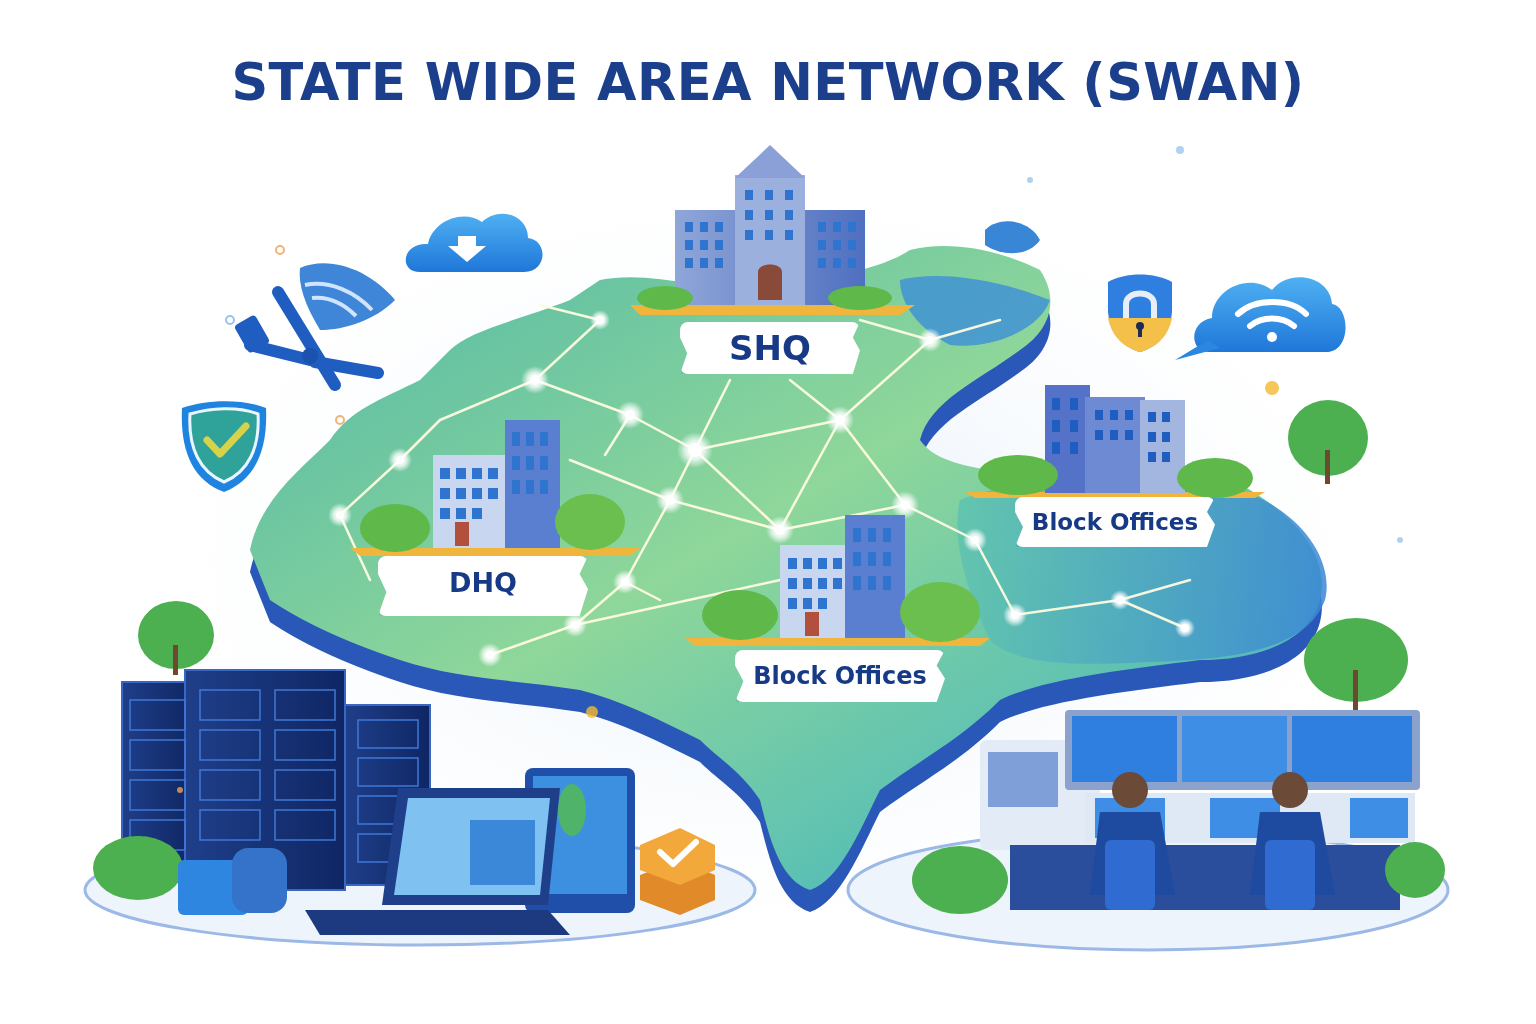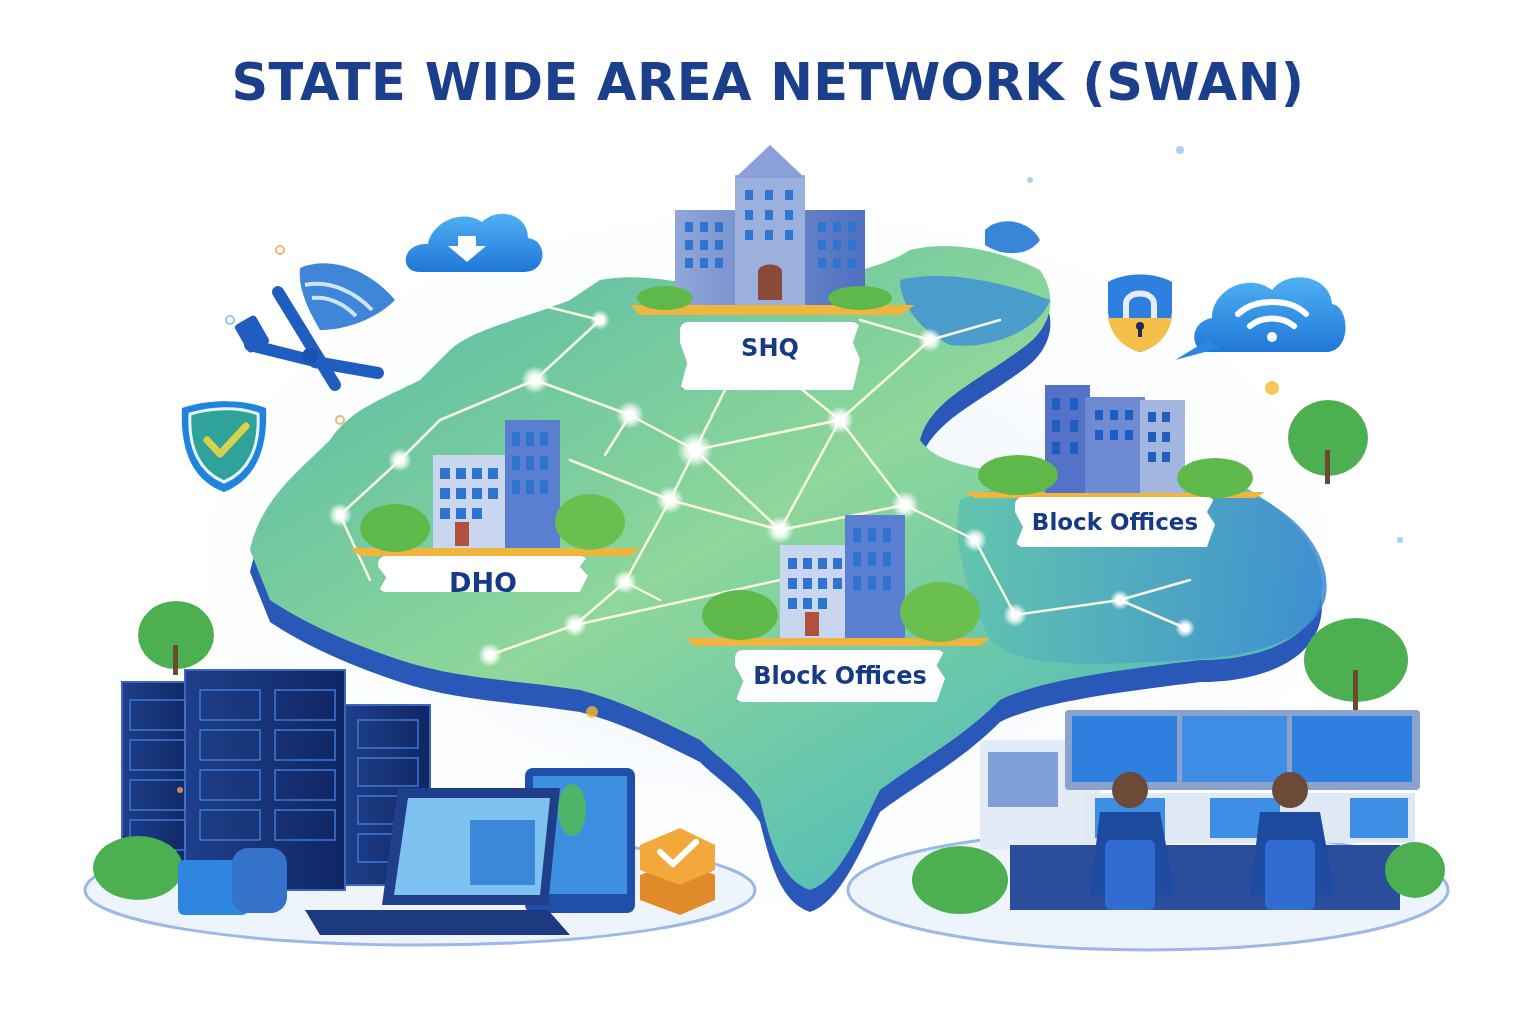--- a/index.html
+++ b/index.html
@@ -394,16 +394,16 @@
     <circle cx="340" cy="420" r="4" fill="none" stroke="#f0a050" stroke-width="2"></circle>
     <circle cx="1272" cy="388" r="7" fill="#f5b82e"></circle>
     <circle cx="592" cy="712" r="6" fill="#f5b82e"></circle>
     <circle cx="1180" cy="150" r="4" fill="#9cc7ee"></circle>
     <circle cx="1030" cy="180" r="3" fill="#9cc7ee"></circle>
     <circle cx="180" cy="790" r="3" fill="#f0a050"></circle>
     <circle cx="1400" cy="540" r="3" fill="#9cc7ee"></circle>
   </g>
 </svg>
 
-<div class="label flag" style="left:680px;top:322px;width:180px;height:68px;line-height:52px;font-size:24px;">SHQ</div>
-<div class="label flag" style="left:378px;top:556px;width:210px;height:36px;line-height:54px;font-size:27px;">DHQ</div>
+<div class="label flag" style="left:680px;top:322px;width:180px;height:52px;line-height:52px;font-size:34px;">SHQ</div>
+<div class="label flag" style="left:378px;top:556px;width:210px;height:60px;line-height:54px;font-size:27px;">DHQ</div>
 <div class="label flag" style="left:1015px;top:497px;width:200px;height:50px;line-height:50px;font-size:23px;">Block Offices</div>
 <div class="label flag" style="left:735px;top:650px;width:210px;height:52px;line-height:52px;font-size:24px;">Block Offices</div>
 
 </body></html>

